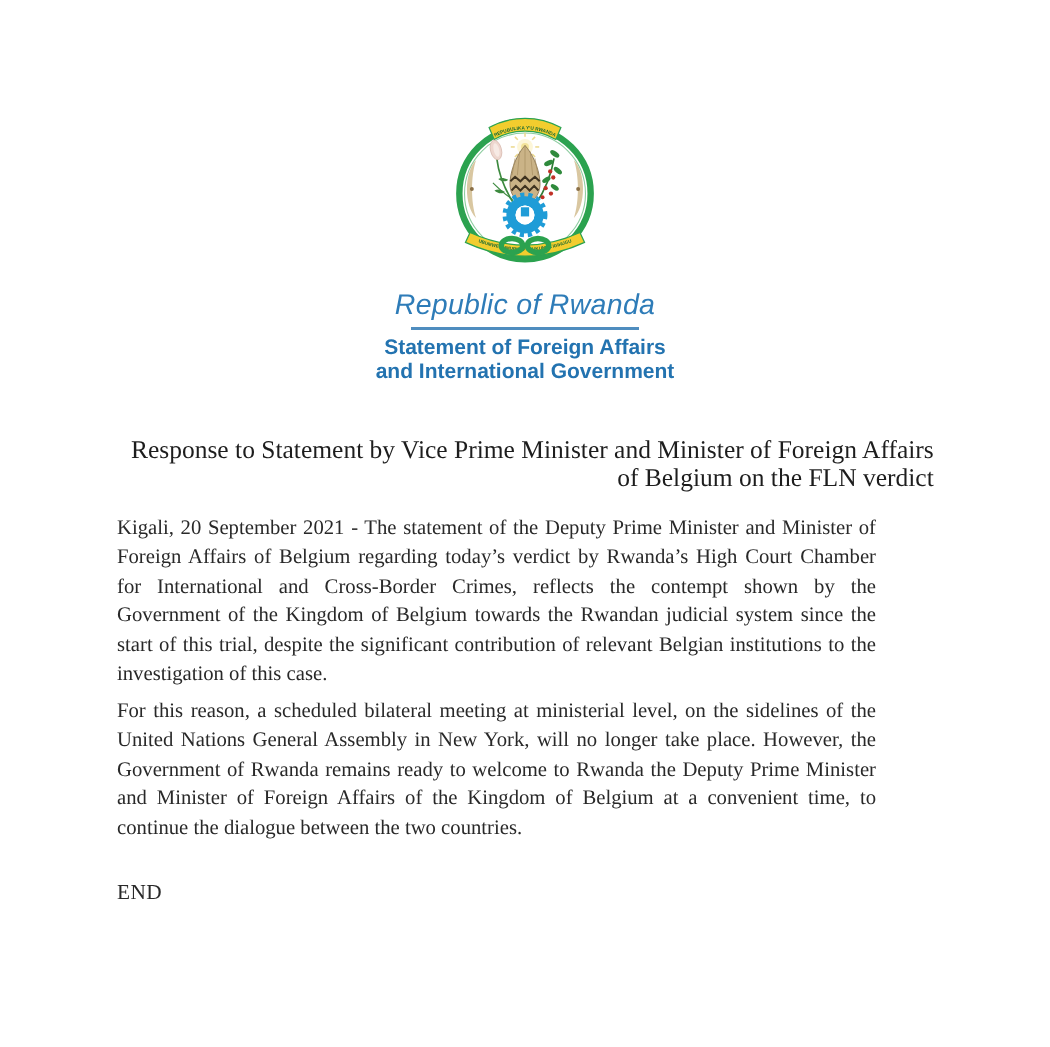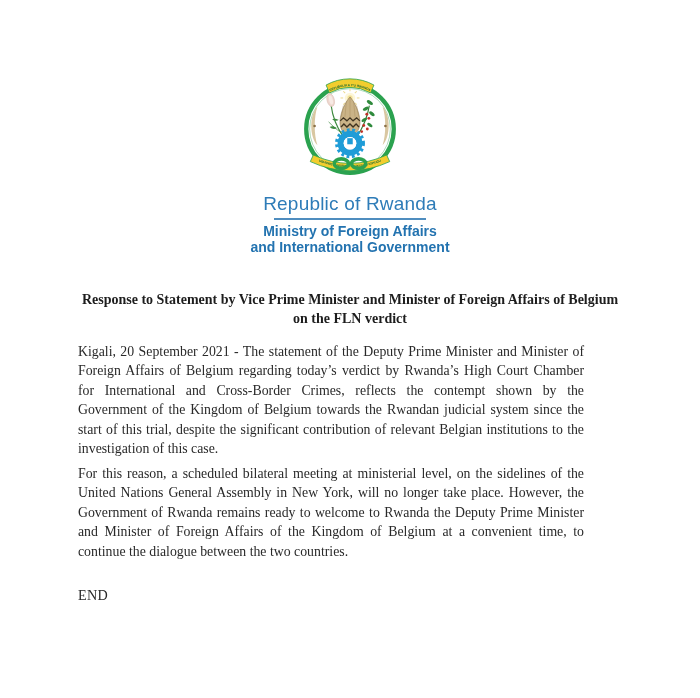--- a/index.html
+++ b/index.html
@@ -9,28 +9,28 @@
     font-family: "Liberation Serif", serif;
   }
   .page { position: relative; width: 700px; height: 698px; overflow: hidden; background: #ffffff; }
 
   .emblem-wrap { width: 124px; margin: 72px auto 0; }
   .emblem-wrap svg { display: block; }
 
   .org { text-align: center; font-family: "Liberation Sans", sans-serif; }
   .country {
     font-size: 19px; line-height: 21px; margin-top: 9px;
-    color: #2e7cb8; letter-spacing: 0.2px;
+    color: #2e7cb8; letter-spacing: 0.2px; font-style: italic;
   }
   .org-divider { width: 152px; height: 2px; background: #4f8dbf; margin: 4px auto 4px; }
   .ministry { font-size: 14px; font-weight: bold; line-height: 15.5px; color: #2373b0; }
 
   .title {
-    font-size: 14px; font-weight: bold; line-height: 18.5px;
-    text-align: center; max-width: 545px; margin: 36px auto 0;
+    font-size: 17px; font-weight: normal; line-height: 18.5px;
+    text-align: right; max-width: 545px; margin: 36px auto 0;
     color: #1d1d1d;
   }
 
   .content { margin: 14px 116px 0 78px; }
   .content p {
     margin: 0 0 5.5px 0;
     font-size: 13.8px; line-height: 19.4px;
     text-align: justify; color: #292929;
   }
 
@@ -137,21 +137,21 @@
       <g>
         <ellipse cx="51.5" cy="90" rx="7" ry="4.6" fill="none" stroke="#2ba24f" stroke-width="3.6"></ellipse>
         <ellipse cx="68.5" cy="90" rx="7" ry="4.6" fill="none" stroke="#2ba24f" stroke-width="3.6"></ellipse>
       </g>
     </svg>
   </div>
 
   <div class="org">
     <div class="country">Republic of Rwanda</div>
     <div class="org-divider"></div>
-    <div class="ministry">Ministry of Foreign Affairs</div>
+    <div class="ministry">Statement of Foreign Affairs</div>
     <div class="ministry">and International Government</div>
   </div>
 
   <h1 class="title">Response to Statement by Vice Prime Minister and Minister of Foreign Affairs of Belgium on the FLN verdict</h1>
 
   <div class="content">
     <p>Kigali, 20 September 2021 - The statement of the Deputy Prime Minister and Minister of Foreign Affairs of Belgium regarding today’s verdict by Rwanda’s High Court Chamber for International and Cross-Border Crimes, reflects the contempt shown by the Government of the Kingdom of Belgium towards the Rwandan judicial system since the start of this trial, despite the significant contribution of relevant Belgian institutions to the investigation of this case.</p>
     <p>For this reason, a scheduled bilateral meeting at ministerial level, on the sidelines of the United Nations General Assembly in New York, will no longer take place. However, the Government of Rwanda remains ready to welcome to Rwanda the Deputy Prime Minister and Minister of Foreign Affairs of the Kingdom of Belgium at a convenient time, to continue the dialogue between the two countries.</p>
   </div>
 

